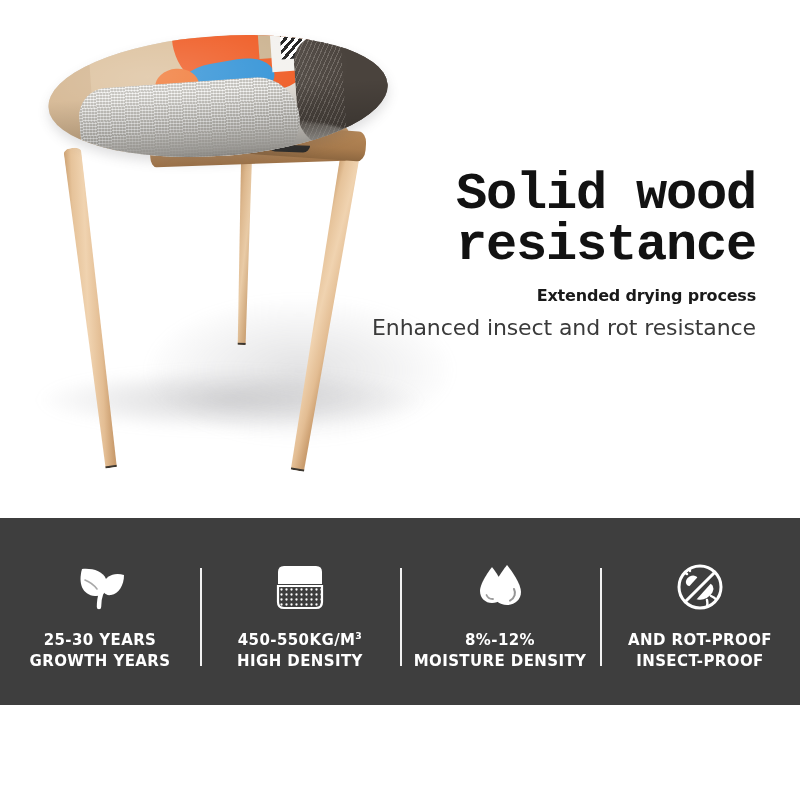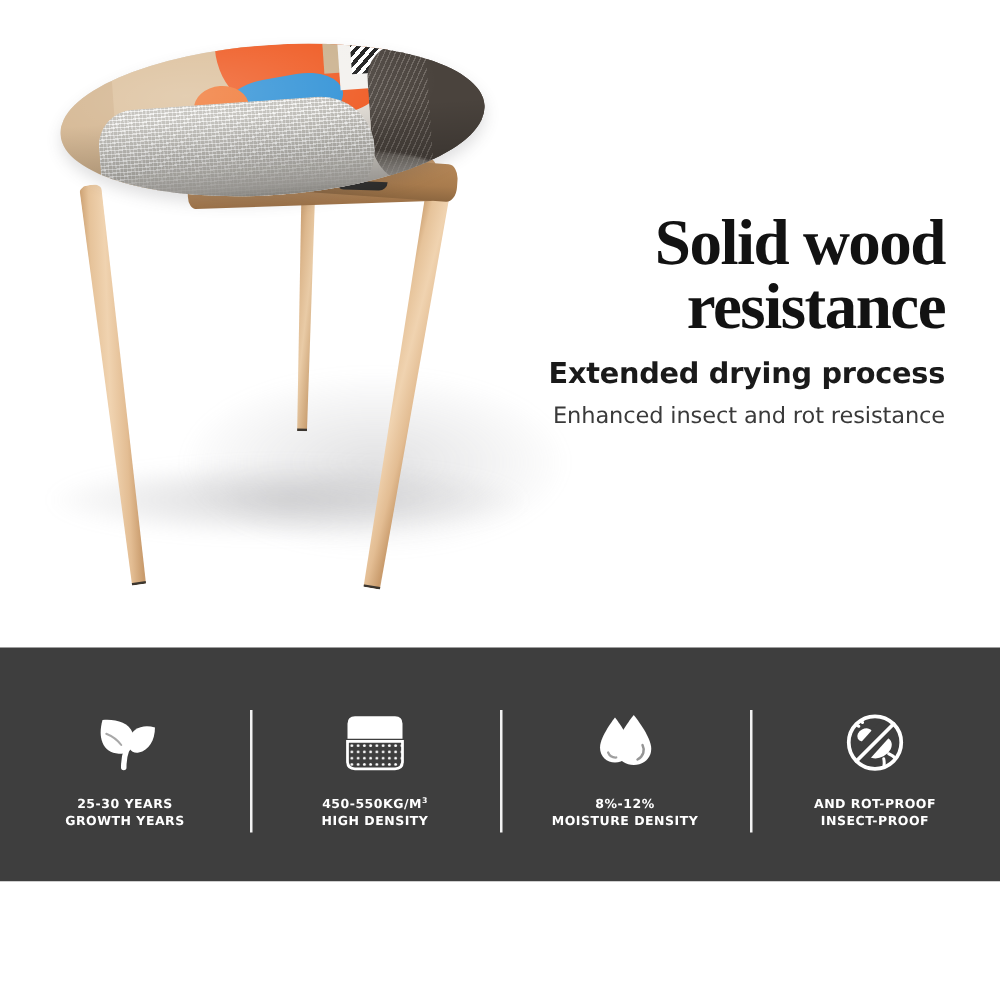--- a/index.html
+++ b/index.html
@@ -195,35 +195,35 @@
     width: 420px;
     text-align: right;
   }
   .headline {
     font-size: 52px;
     line-height: 0.98;
     font-weight: 700;
     color: #121212;
     letter-spacing: -1.2px;
     margin: 0;
-    font-family: Liberation Serif, serif;
+    font-family: Liberation Mono, monospace;
     font-stretch: condensed;
   }
   .headline .l2 { display: block; }
   .subhead {
     margin: 14px 0 0 0;
-    font-size: 23px;
+    font-size: 16px;
     font-weight: 700;
     color: #1a1a1a;
     letter-spacing: -0.2px;
     font-family: "DejaVu Sans", sans-serif;
   }
   .subsub {
     margin: 10px 0 0 0;
-    font-size: 18px;
+    font-size: 22px;
     font-weight: 400;
     color: #3a3a3a;
     letter-spacing: -0.1px;
     font-family: "DejaVu Sans", sans-serif;
     text-align: right;
   }
 
   
   .feature-bar {
     position: absolute;
@@ -256,21 +256,21 @@
   .feat-icon {
     height: 58px;
     display: flex;
     align-items: center;
     justify-content: center;
     margin-bottom: 14px;
   }
   .feat-label {
     text-align: center;
     color: #ffffff;
-    font-size: 10px;
+    font-size: 15px;
     font-weight: 700;
     letter-spacing: 0.4px;
     line-height: 1.35;
     font-family: "DejaVu Sans", sans-serif;
   }
   .feat-label .ln { display: block; white-space: nowrap; }
   .feat-label sup { font-size: 0.62em; vertical-align: super; }
 </style>
 </head>
 <body>

